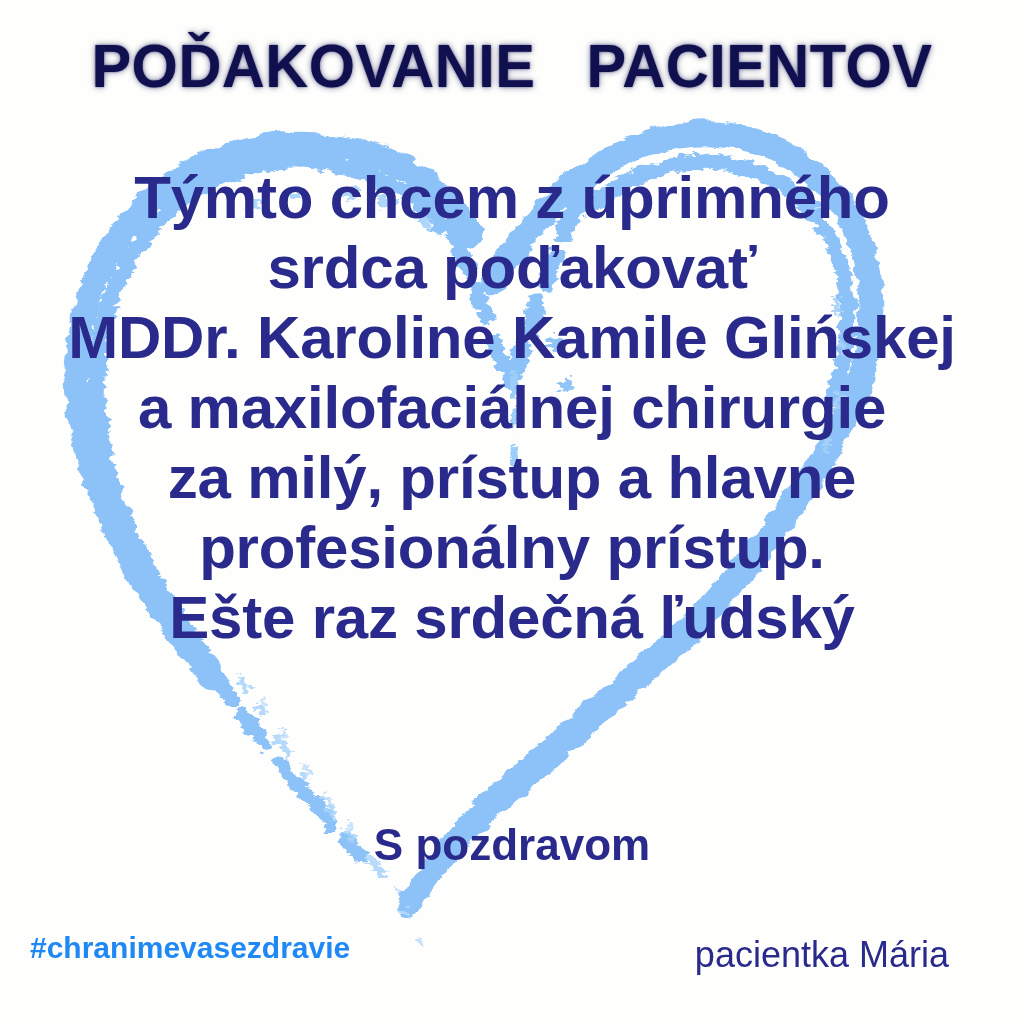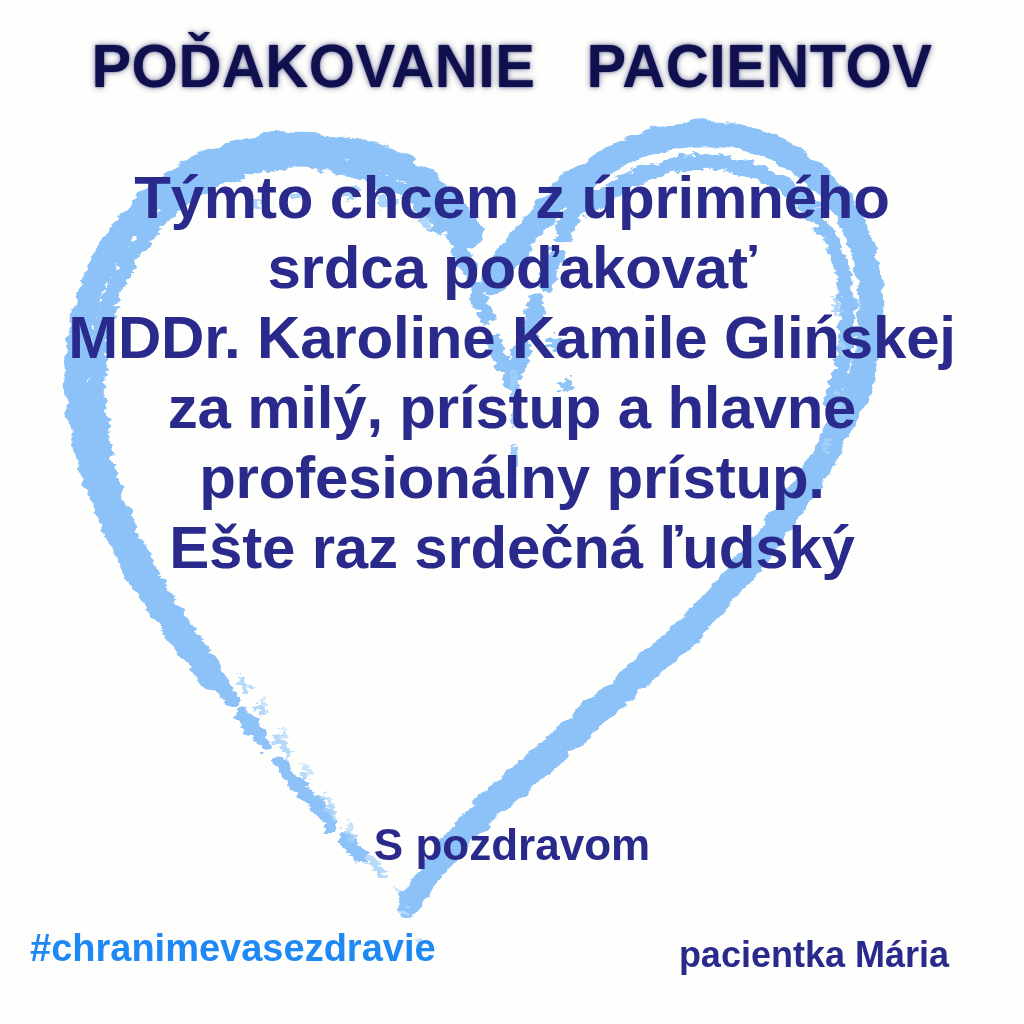--- a/index.html
+++ b/index.html
@@ -99,31 +99,31 @@
     height: 70px;
     z-index: 3;
   }
   #hashtag {
     position: absolute;
     left: 30px;
     top: 0;
     color: #1e88f5;
     font-family: "Liberation Sans", sans-serif;
     font-weight: bold;
-    font-size: 38px;
+    font-size: 30px;
     line-height: 46px;
     white-space: pre;
   }
   #patient-signature {
     position: absolute;
     right: 75px;
     top: 8px;
     color: #2a2a8c;
     font-family: "Liberation Sans", sans-serif;
-    font-weight: bold;
+    font-weight: normal;
     font-size: 36px;
     line-height: 44px;
     white-space: pre;
   }
 </style>
 </head>
 <body>
 
 <div id="card">
 
@@ -208,20 +208,21 @@
       </g>
     </svg>
   </div>
 
   <div id="title">POĎAKOVANIE   PACIENTOV</div>
 
   <div id="message">
     <span class="line">Týmto chcem z úprimného</span>
     <span class="line">srdca poďakovať</span>
     <span class="line">MDDr. Karoline Kamile Glińskej</span>
+    <span class="line">a maxilofaciálnej chirurgie</span>
     <span class="line">za milý, prístup a hlavne</span>
     <span class="line">profesionálny prístup.</span>
     <span class="line">Ešte raz srdečná ľudský</span>
   </div>
 
   <div id="signoff">S pozdravom</div>
 
   <div id="footer">
     <div id="hashtag">#chranimevasezdravie</div>
     <div id="patient-signature">pacientka Mária</div>

